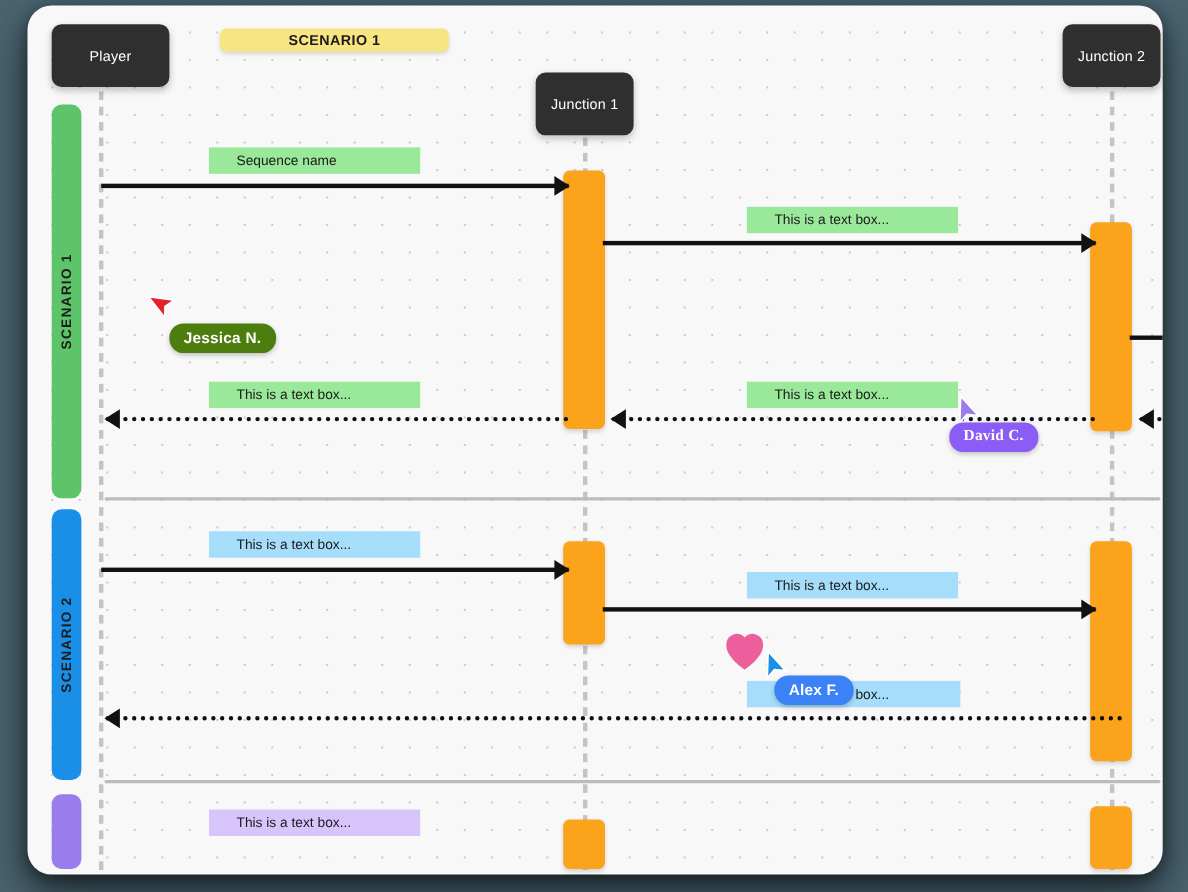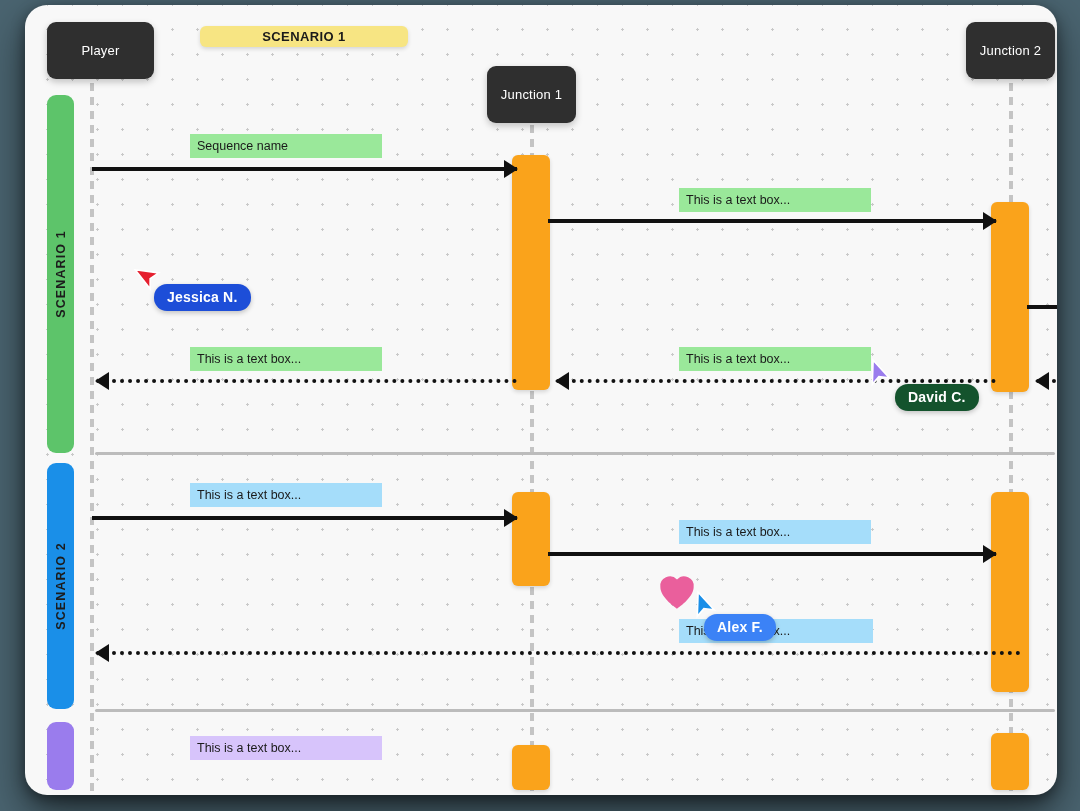--- a/index.html
+++ b/index.html
@@ -107,21 +107,21 @@
     border-bottom: 9px solid transparent;
   }
   .msg .head.right { border-left: 14px solid #111111; }
   .msg .head.left  { border-right: 14px solid #111111; }
 
   
   .msg-label {
     position: absolute;
     height: 24px;
     display: flex; align-items: center;
-    padding-left: 7px;
+    padding-left: 25px;
     font-size: 12.5px;
     color: #1a1a1a;
     z-index: 8;
     white-space: nowrap;
     overflow: hidden;
   }
 
   
   .separator {
     position: absolute;
@@ -269,27 +269,27 @@
     <div id="reactions">
         <div class="heart" style="left: 627px; top: 560px;"><svg width="50" height="50" viewBox="0 0 24 24">
             <path fill="#ea5f9c" d="M12 21s-8-5.2-8-10.4A4.6 4.6 0 0 1 12 7a4.6 4.6 0 0 1 8 3.6C20 15.8 12 21 12 21z"></path>
           </svg></div>
       </div>
     <div id="cursors">
         <div class="cursor" style="left: 111px; top: 257px;">
           <div class="pointer" style="transform: rotate(-20deg);"><svg width="30" height="34" viewBox="0 0 30 34">
               <path fill="#e5202f" stroke="#ffffff" stroke-width="1.6" d="M4 3 L25 14 L15 16.5 L11.5 26 Z"></path>
             </svg></div>
-          <div class="name-tag" style="background: #1d4ed8; left: 18px; top: 22px;"><span>Jessica N.</span></div>
+          <div class="name-tag" style="background: #4d7c0f; left: 18px; top: 32px;"><span>Jessica N.</span></div>
         </div>
         <div class="cursor" style="left: 838px; top: 355px;">
           <div class="pointer" style="transform: rotate(20deg);"><svg width="30" height="34" viewBox="0 0 30 34">
               <path fill="#9a7ced" stroke="#ffffff" stroke-width="1.6" d="M4 3 L25 14 L15 16.5 L11.5 26 Z"></path>
             </svg></div>
-          <div class="name-tag" style="background: #14532d; left: 32px; top: 24px;"><span>David C.</span></div>
+          <div class="name-tag" style="background: #8b5cf6; left: 0; top: 24px; font-family: Liberation Serif, serif;"><span>David C.</span></div>
         </div>
         <div class="cursor" style="left: 663px; top: 587px;">
           <div class="pointer" style="transform: rotate(20deg);"><svg width="30" height="34" viewBox="0 0 30 34">
               <path fill="#1a8fe8" stroke="#ffffff" stroke-width="1.6" d="M4 3 L25 14 L15 16.5 L11.5 26 Z"></path>
             </svg></div>
           <div class="name-tag" style="background: #3b82f6; left: 16px; top: 22px;"><span>Alex F.</span></div>
         </div>
       </div>
   </div>
 

